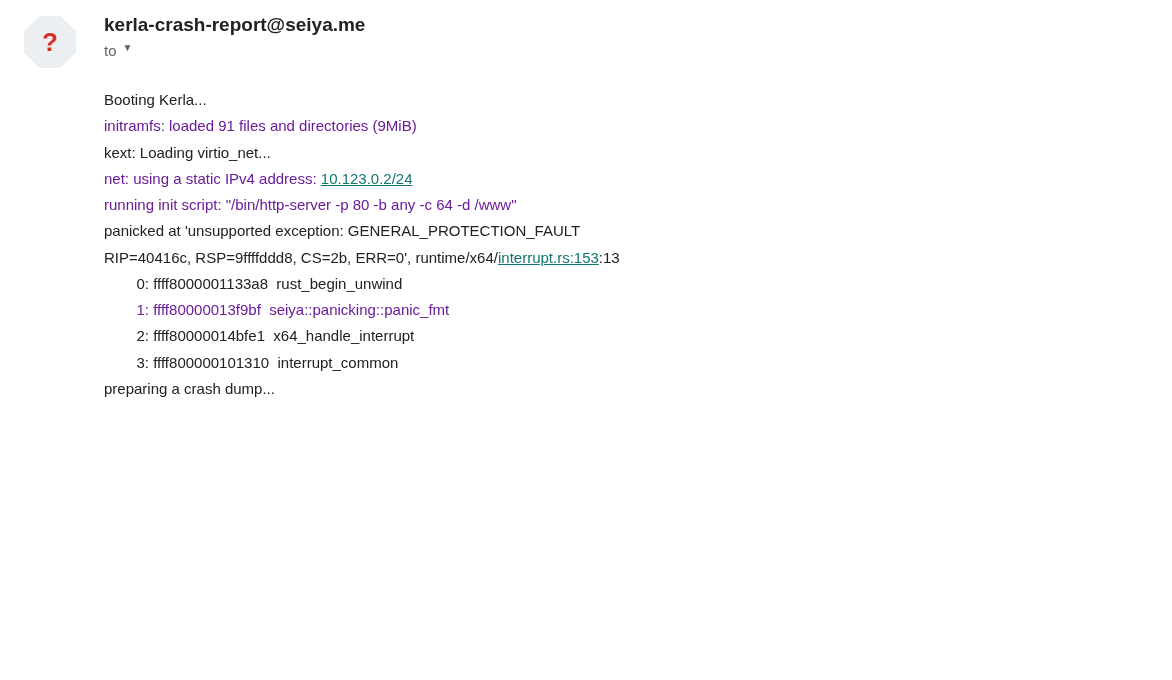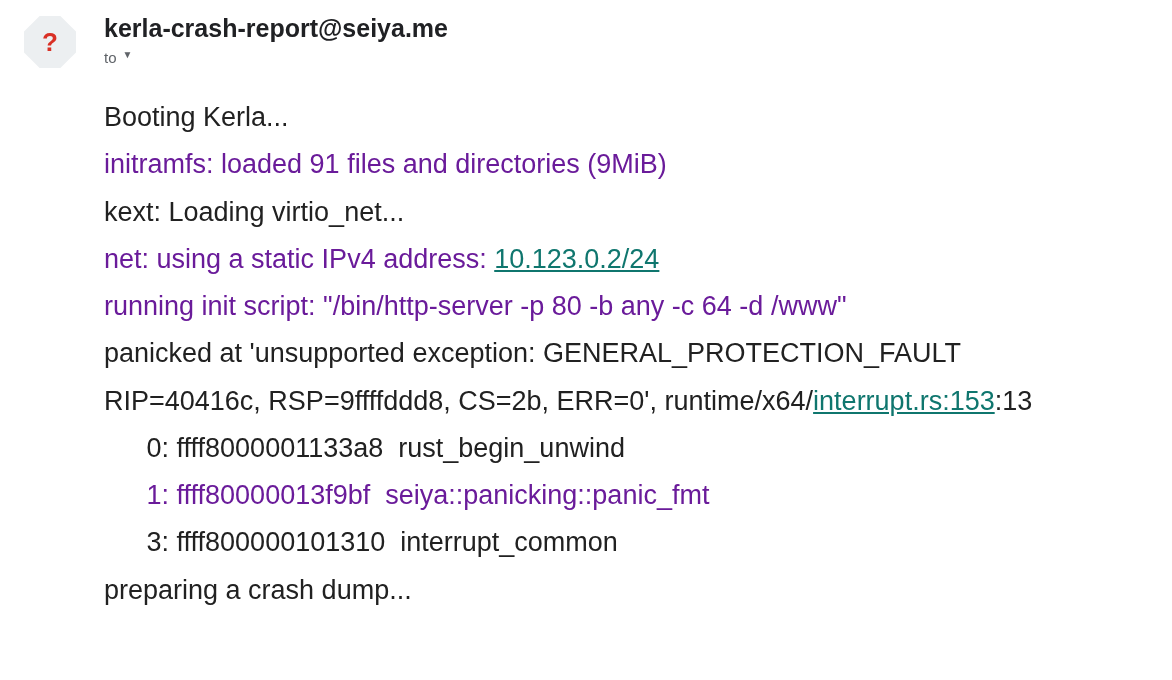--- a/index.html
+++ b/index.html
@@ -32,40 +32,40 @@
   .avatar .qmark {
     font-size: 26px;
     font-weight: bold;
     color: #d93025;
   }
   .content {
     flex: 1;
     min-width: 0;
   }
   .from {
-    font-size: 25px;
+    font-size: 19px;
     font-weight: bold;
     color: #202124;
     margin-top: 2px;
   }
   .to-line {
     font-size: 15px;
     color: #5f6368;
     margin-top: 6px;
     display: flex;
     align-items: flex-start;
     gap: 6px;
   }
   .to-line .chev {
     font-size: 10px;
     color: #5f6368;
   }
   .body {
     margin-top: 28px;
-    font-size: 27px;
+    font-size: 15px;
     line-height: 1.75;
     color: #212121;
   }
   .line { white-space: nowrap; }
   .purple { color: #6a1b9a; }
   .link {
     color: #0f766e;
     text-decoration: underline;
   }
   .indent { padding-left: 20px; }
@@ -91,17 +91,18 @@
       <div class="line purple">
         <span>net: using a static IPv4 address: </span><a class="link">10.123.0.2/24</a>
       </div>
       <div class="line purple">running init script: "/bin/http-server -p 80 -b any -c 64 -d /www"</div>
       <div class="line">panicked at 'unsupported exception: GENERAL_PROTECTION_FAULT</div>
       <div class="line">
         <span>RIP=40416c, RSP=9ffffddd8, CS=2b, ERR=0', runtime/x64/</span><a class="link">interrupt.rs:153</a><span>:13</span>
       </div>
       <div class="line indent" style="white-space: pre;">   0: ffff8000001133a8  rust_begin_unwind</div>
       <div class="line indent purple" style="white-space: pre;">   1: ffff80000013f9bf  seiya::panicking::panic_fmt</div>
+      <div class="line indent" style="white-space: pre;">   2: ffff80000014bfe1  x64_handle_interrupt</div>
       <div class="line indent" style="white-space: pre;">   3: ffff800000101310  interrupt_common</div>
       <div class="line">preparing a crash dump...</div>
     </div>
   </div>
 </div>
 
 </body></html>

